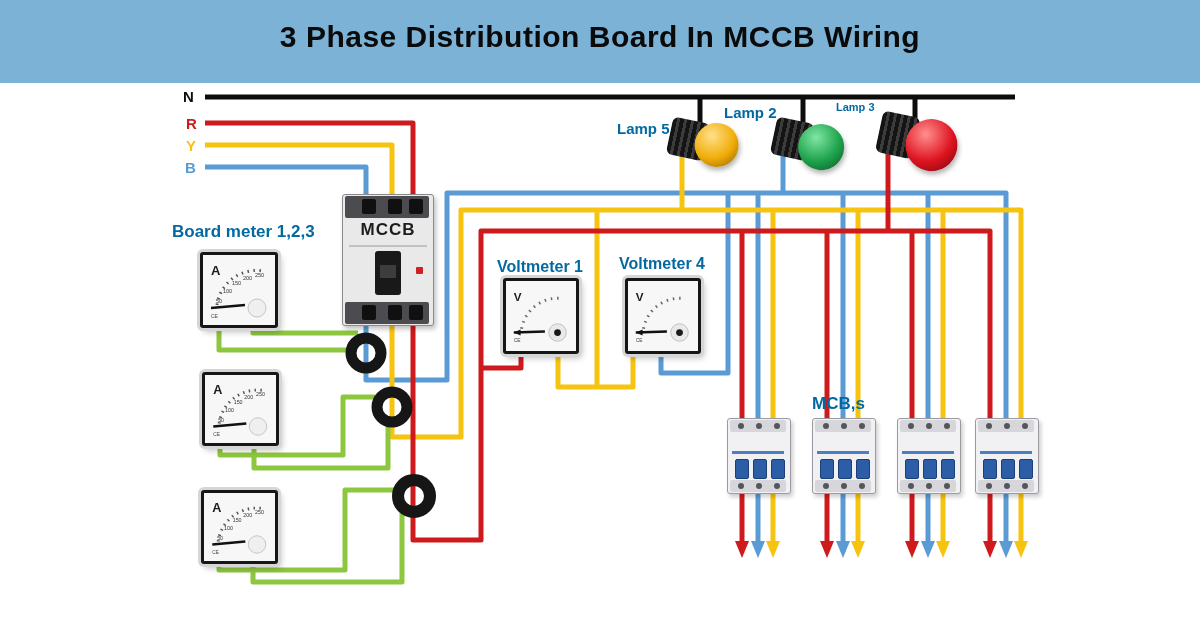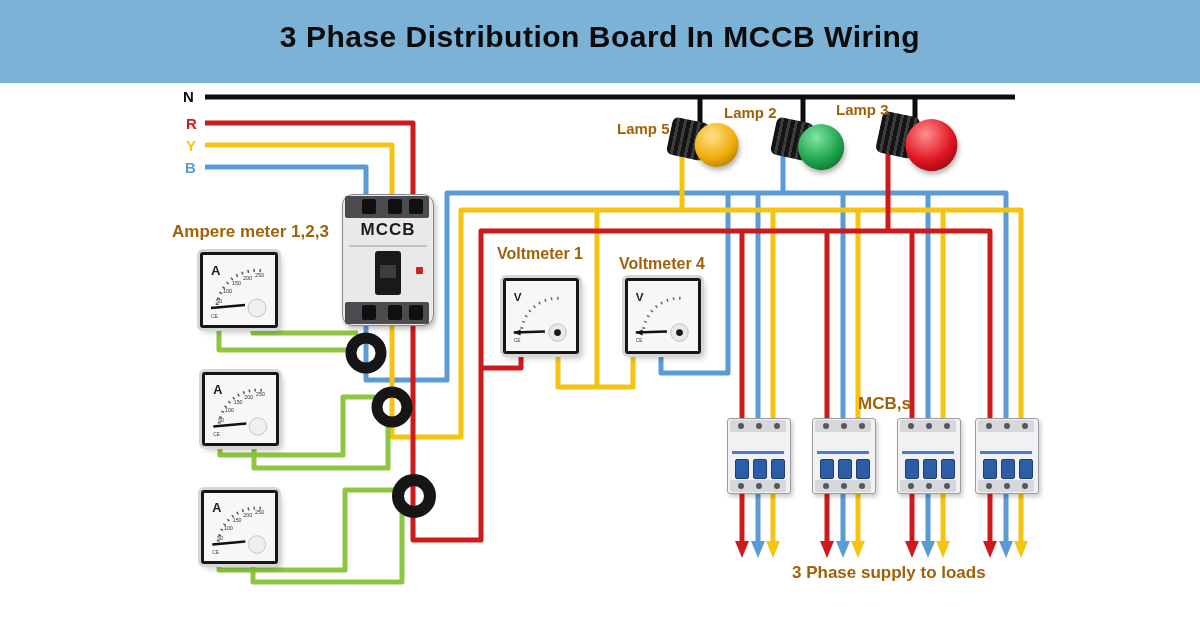--- a/index.html
+++ b/index.html
@@ -16,33 +16,33 @@
   svg.wires{position:absolute;left:0;top:0;z-index:1;}
   svg.wires polyline, svg.wires line{fill:none;stroke-width:5;stroke-linejoin:round;stroke-linecap:butt;}
   .w-k{stroke:var(--neutral-black,#0d0d0d);stroke-width:6;}
   .w-r{stroke:var(--phase-r-red,#CE1A1C);}
   .w-y{stroke:var(--phase-y-yellow,#F6C410);}
   .w-b{stroke:var(--phase-b-blue,#5B9BD5);}
   .w-g{stroke:var(--ct-green,#8DC63F);}
   .ah-r{fill:var(--phase-r-red,#CE1A1C);} .ah-b{fill:var(--phase-b-blue,#5B9BD5);} .ah-y{fill:var(--phase-y-yellow,#F6C410);}
   .ct{stroke:#161616;fill:none;}
   
-  .lbl{position:absolute;z-index:3;color:#a16207;font-weight:600;font-size:16px;white-space:nowrap;}
+  .lbl{position:absolute;z-index:3;color:#0369a1;font-weight:600;font-size:16px;white-space:nowrap;}
   .buslbl{font-size:15px;font-weight:bold;}
   .lbl-n{color:#0d0d0d;} .lbl-r{color:var(--phase-r-red,#CE1A1C);} .lbl-y{color:var(--phase-y-yellow,#F6C410);} .lbl-b{color:var(--phase-b-blue,#5B9BD5);}
   
   .meter{position:absolute;z-index:2;background:#f7f7f7;border:3px solid #161616;border-radius:3px;
          box-shadow:0 0 0 3px #d6d6d6,3px 4px 6px rgba(0,0,0,.25);}
   .meter svg{position:absolute;left:0;top:0;width:100%;height:100%;}
   .dial-letter{font-family:"Liberation Sans",sans-serif;font-weight:bold;fill:#1a1a1a;}
   .scale-num{font-family:"Liberation Sans",sans-serif;fill:#333;}
   .ce{font-family:"Liberation Sans",sans-serif;fill:#444;}
   
   .mccb{position:absolute;left:342px;top:194px;width:90px;height:130px;z-index:2;background:#e9e9e9;
-        border:1px solid #8a8a8a;border-radius:11px;box-shadow:2px 3px 5px rgba(0,0,0,.25);}
+        border:1px solid #8a8a8a;border-radius:3px;box-shadow:2px 3px 5px rgba(0,0,0,.25);}
   .mccb-band{position:absolute;left:2px;width:84px;height:22px;background:#4c4c50;border-radius:2px;}
   .mccb-band.top{top:1px;} .mccb-band.bottom{bottom:1px;}
   .lug{position:absolute;top:3px;width:14px;height:15px;background:#101010;border-radius:2px;}
   .mccb-label{position:absolute;left:0;top:25px;width:100%;text-align:center;
               font-size:17px;font-weight:bold;color:#1c1c1c;letter-spacing:1px;z-index:1;}
   .mccb-hline{position:absolute;left:6px;top:50px;width:78px;height:2px;background:#c2c2c2;}
   .mccb-toggle{position:absolute;left:32px;top:56px;width:26px;height:44px;background:#191919;border-radius:3px;}
   .mccb-toggle span{position:absolute;left:5px;top:14px;width:16px;height:13px;background:#3d3d3d;display:block;}
   .mccb-dot{position:absolute;right:10px;top:72px;width:7px;height:7px;background:#cc2222;border-radius:1px;}
   
@@ -163,21 +163,21 @@
     <div class="title">3 Phase Distribution Board In MCCB Wiring</div>
   </div>
 
   <div class="lbl buslbl lbl-n" style="left:183px;top:88px">N</div>
   <div class="lbl buslbl lbl-r" style="left:186px;top:115px">R</div>
   <div class="lbl buslbl lbl-y" style="left:186px;top:137px">Y</div>
   <div class="lbl buslbl lbl-b" style="left:185px;top:159px">B</div>
 
   <div class="lbl" style="left:617px;top:120px;font-size:15px">Lamp 5</div>
   <div class="lbl" style="left:724px;top:104px;font-size:15px">Lamp 2</div>
-  <div class="lbl" style="left:836px;top:101px;font-size:15px">Lamp 3</div>
+  <div class="lbl" style="left:836px;top:101px;font-size:11px">Lamp 3</div>
   <div class="lamp lamp1" style="left:668px;top:118px;transform:rotate(12deg)">
     <div class="body"></div>
     <div class="dome"></div>
   </div>
   <div class="lamp lamp2" style="left:772px;top:118px;transform:rotate(12deg)">
     <div class="body"></div>
     <div class="dome"></div>
   </div>
   <div class="lamp lamp3" style="left:878px;top:112px;transform:rotate(12deg)">
     <div class="body" style="height:42px"></div>
@@ -196,21 +196,21 @@
         <span></span>
       </div>
     <div class="mccb-dot"></div>
     <div class="mccb-band bottom">
       <span class="lug" style="left:17px"></span>
       <span class="lug" style="left:43px"></span>
       <span class="lug" style="left:64px"></span>
     </div>
   </div>
 
-  <div class="lbl" style="left:172px;top:222px;font-size:17px">Ampere meter 1,2,3</div>
+  <div class="lbl" style="left:172px;top:222px;font-size:17px">Board meter 1,2,3</div>
 
   <div class="meter" style="left:200px;top:252px;width:72px;height:70px">
     <svg viewBox="0 0 72 70">
       <path d="M14,50 A40 40 0 0 1 60,16" fill="none" stroke="#555" stroke-width="3" stroke-dasharray="1.5,4.5"></path>
       <text class="dial-letter" x="8" y="20" font-size="13">A</text>
       <text class="scale-num" x="13" y="48" font-size="5.5">50</text>
       <text class="scale-num" x="20" y="38" font-size="5.5">100</text>
       <text class="scale-num" x="29" y="30" font-size="5.5">150</text>
       <text class="scale-num" x="40" y="25" font-size="5.5">200</text>
       <text class="scale-num" x="52" y="22" font-size="5.5">250</text>
@@ -241,21 +241,21 @@
       <text class="scale-num" x="20" y="38" font-size="5.5">100</text>
       <text class="scale-num" x="29" y="30" font-size="5.5">150</text>
       <text class="scale-num" x="40" y="25" font-size="5.5">200</text>
       <text class="scale-num" x="52" y="22" font-size="5.5">250</text>
       <line x1="8" y1="53" x2="42" y2="50" stroke="#111" stroke-width="2.5"></line>
       <circle cx="54" cy="53" r="9" fill="#efefef" stroke="#c5c5c5"></circle>
       <text class="ce" x="8" y="63" font-size="5">CE</text>
     </svg>
   </div>
 
-  <div class="lbl" style="left:497px;top:245px">Voltmeter 1</div>
+  <div class="lbl" style="left:497px;top:258px">Voltmeter 1</div>
   <div class="lbl" style="left:619px;top:255px">Voltmeter 4</div>
 
   <div class="meter" style="left:503px;top:278px;width:70px;height:70px">
     <svg viewBox="0 0 72 70">
       <path d="M16,48 A38 38 0 0 1 58,17" fill="none" stroke="#666" stroke-width="3" stroke-dasharray="1.5,5"></path>
       <text class="dial-letter" x="8" y="20" font-size="12">V</text>
       <line x1="8" y1="52" x2="40" y2="51" stroke="#111" stroke-width="2.5"></line>
       <polygon points="8,52 15,49 15,55" fill="#111"></polygon>
       <circle cx="53" cy="52" r="9" fill="#e9e9e9" stroke="#c0c0c0"></circle>
       <circle cx="53" cy="52" r="3.5" fill="#1a1a1a"></circle>
@@ -267,21 +267,21 @@
       <path d="M16,48 A38 38 0 0 1 58,17" fill="none" stroke="#666" stroke-width="3" stroke-dasharray="1.5,5"></path>
       <text class="dial-letter" x="8" y="20" font-size="12">V</text>
       <line x1="8" y1="52" x2="40" y2="51" stroke="#111" stroke-width="2.5"></line>
       <polygon points="8,52 15,49 15,55" fill="#111"></polygon>
       <circle cx="53" cy="52" r="9" fill="#e9e9e9" stroke="#c0c0c0"></circle>
       <circle cx="53" cy="52" r="3.5" fill="#1a1a1a"></circle>
       <text class="ce" x="8" y="62" font-size="5">CE</text>
     </svg>
   </div>
 
-  <div class="lbl" style="left:858px;top:394px;font-size:17px">MCB,s</div>
+  <div class="lbl" style="left:812px;top:394px;font-size:17px">MCB,s</div>
 
   <div class="mcb" style="left:727px">
     <div class="mcb-cap top">
         <i style="left:8px"></i>
         <i style="left:26px"></i>
         <i style="left:44px"></i>
       </div>
     <div class="mcb-line"></div>
     <div class="mcb-toggles">
         <i style="left:7px"></i>
@@ -342,15 +342,14 @@
         <i style="left:25px"></i>
         <i style="left:43px"></i>
       </div>
     <div class="mcb-cap bot">
         <i style="left:8px"></i>
         <i style="left:26px"></i>
         <i style="left:44px"></i>
       </div>
   </div>
 
-  <div class="lbl" style="left:792px;top:563px;font-size:17px">3 Phase supply to loads</div>
 
 </div>
 
 </body></html>

